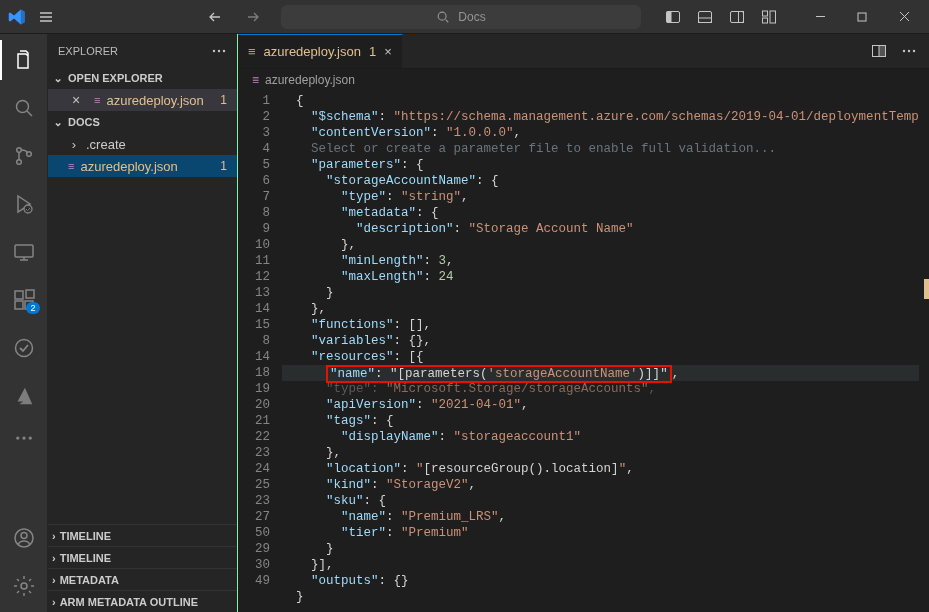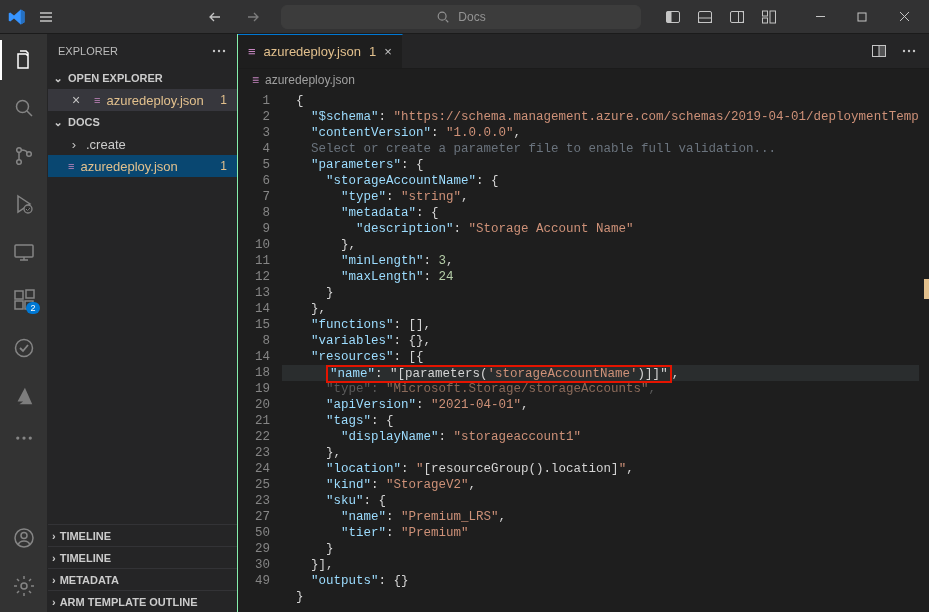--- a/index.html
+++ b/index.html
@@ -355,21 +355,21 @@
       <div class="collapsed-section">
         <span class="chev">›</span>
         <span>TIMELINE</span>
       </div>
       <div class="collapsed-section">
         <span class="chev">›</span>
         <span>METADATA</span>
       </div>
       <div class="collapsed-section">
         <span class="chev">›</span>
-        <span>ARM TEMPLATE OUTLINE</span>
+        <span>ARM METADATA OUTLINE</span>
       </div>
     </div>
   </div>
 
   <div class="editor-area">
     <div class="tabs-row">
       <div class="tab">
         <span class="ficon" style="color:#c586c0;">≡</span>
         <span>azuredeploy.json</span>
         <span>1</span>

